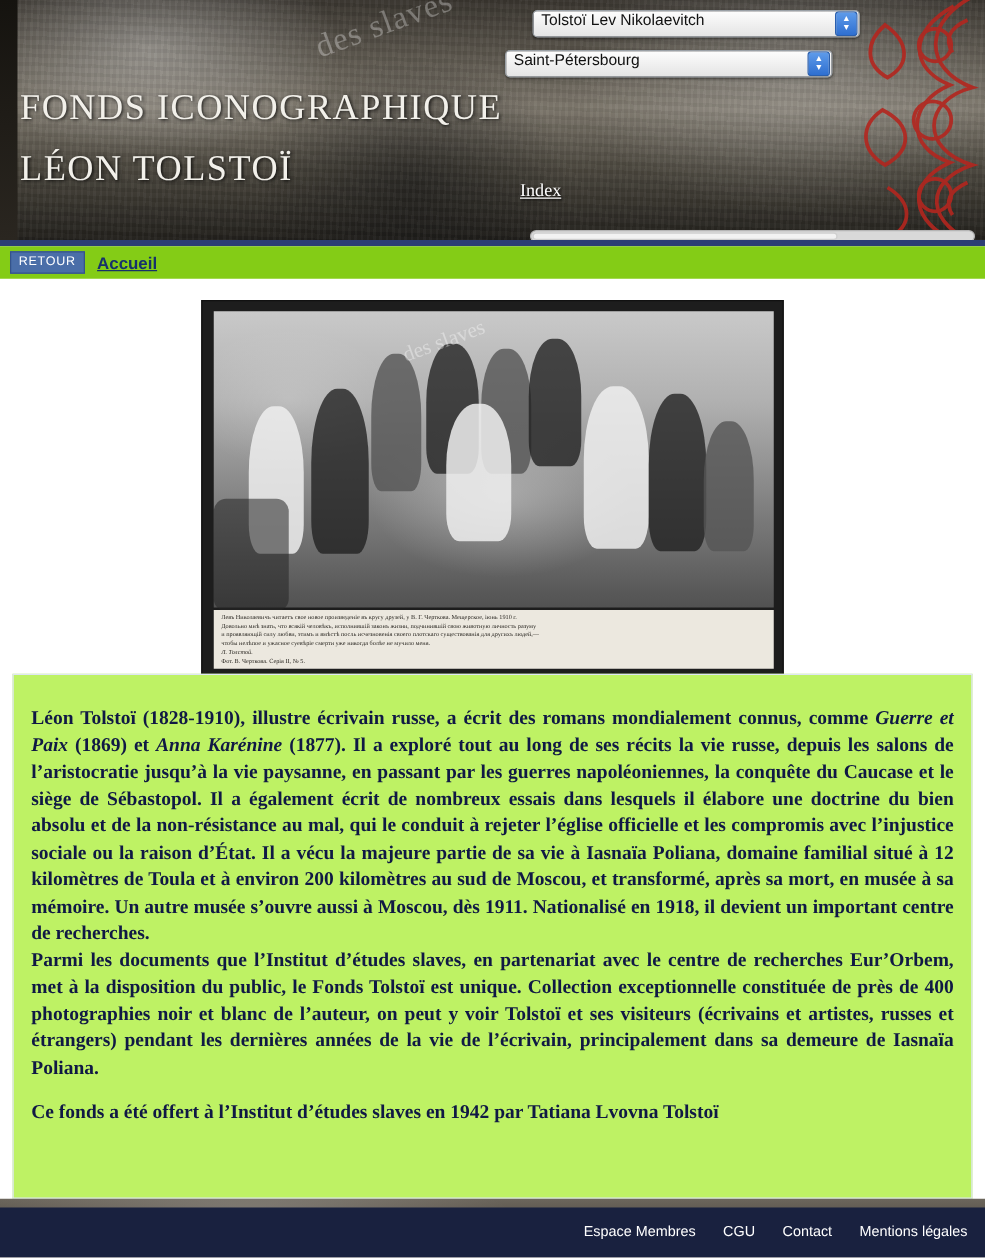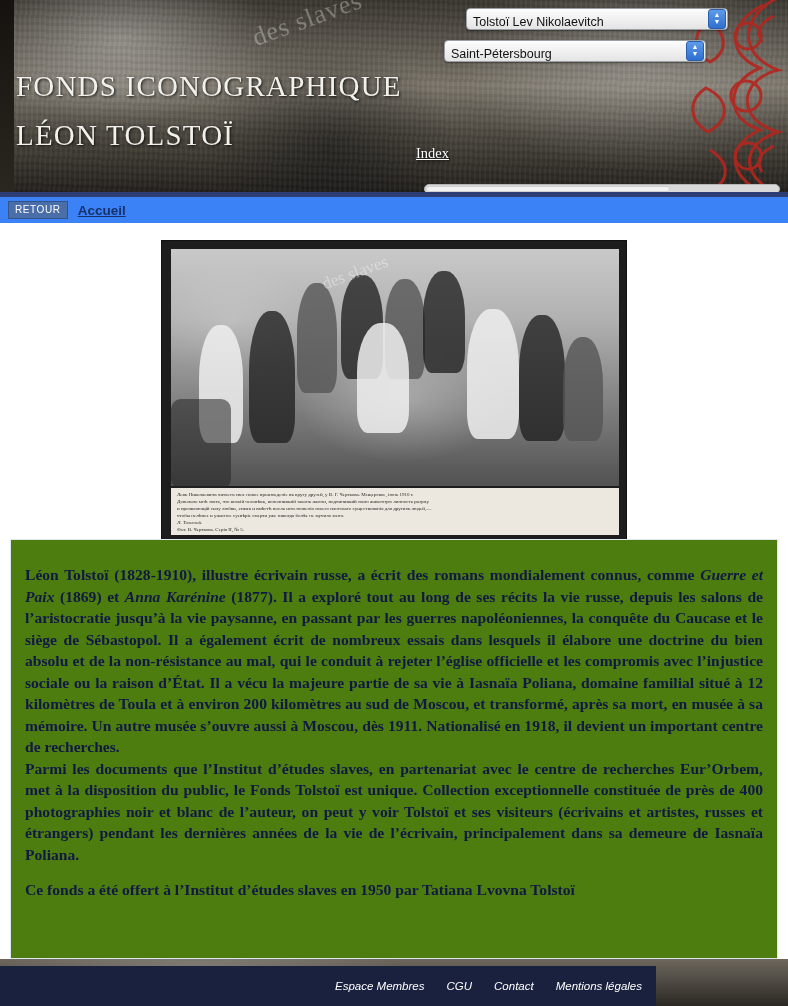--- a/index.html
+++ b/index.html
@@ -74,28 +74,27 @@
     line-height: 49px;
     letter-spacing: 1.2px;
     text-shadow: 1px 1px 3px rgba(0,0,0,0.85);
     white-space: pre-line;
   }
 
   
   .sel-wrap {
     position: absolute;
     display: flex;
-    align-items: flex-end;
+    align-items: flex-start;
     background: linear-gradient(180deg,#fdfdfd,#e4e4e4);
     border: 1px solid #9aa0a6;
     border-radius: 4px;
     height: 22px;
     box-shadow: 0 1px 2px rgba(0,0,0,.45);
     overflow: hidden;
-    margin-left: 40px;
   }
   .sel-wrap .sel-text {
     flex: 1;
     padding: 0 6px;
     font-family: "Liberation Sans", sans-serif;
     font-size: 12.5px;
     color: #111;
     white-space: nowrap;
     overflow: hidden;
   }
@@ -159,21 +158,21 @@
   
   .bluerule {
     width: 788px; height: 5px;
     background: #2c3e73;
   }
 
   
   .navbar {
     position: relative;
     height: 27px;
-    background: #3b82f6;
+    background: #84cc16;
     display: flex;
     align-items: center;
     padding-left: 8px;
     gap: 10px;
     border-bottom: 1px solid #ffffff;
   }
   .retour-btn {
     background: #4a6ea8;
     color: #ffffff;
     font-family: "Liberation Sans", sans-serif;
@@ -246,21 +245,21 @@
     white-space: nowrap;
   }
 
   
   .text-panel {
     position: absolute;
     left: 10px;
     top: 539px;
     width: 768px;
     height: 420px;
-    background: #4d7c0f;
+    background: #bef264;
     border: 1px solid #dfe6f4;
     padding: 24px 14px 10px 14px;
     overflow: hidden;
   }
   .text-panel p {
     margin: 0 0 0 0;
     color: #101944;
     font-family: "Liberation Serif", serif;
     font-size: 15.6px;
     line-height: 21.5px;
@@ -276,28 +275,27 @@
     position: absolute;
     left: 0; top: 959px;
     width: 788px; height: 47px;
     background:
       radial-gradient(ellipse 300px 40px at 200px 10px, rgba(255,255,255,.18), rgba(255,255,255,0) 70%),
       linear-gradient(180deg,#6c665c 0%, #57524a 35%, #2b2823 100%);
   }
   .footer-bar {
     position: absolute;
     left: 0; top: 966px;
-    width: 656px; height: 40px;
+    width: 788px; height: 40px;
     background: #19213f;
     display: flex;
     align-items: center;
     justify-content: flex-end;
     gap: 22px;
     padding-right: 14px;
-    font-style: italic;
   }
   .footer-bar a {
     color: #ffffff;
     font-family: "Liberation Sans", sans-serif;
     font-size: 11.5px;
     text-decoration: none;
     white-space: nowrap;
   }
 </style>
 </head>
@@ -379,21 +377,21 @@
         <span class="capline">чтобы нелѣпое и ужасное суевѣрiе смерти уже никогда болѣе не мучило меня.</span>
         <span class="capsig">Л. Толстой.</span>
         <span class="capline">Фот. В. Черткова. Серiя II, № 5.</span>
       </div>
     </div>
   </div>
 
   <div class="text-panel">
     <p><span>Léon Tolstoï (1828-1910), illustre écrivain russe, a écrit des romans mondialement connus, comme </span><i>Guerre et Paix</i><span> (1869) et </span><i>Anna Karénine</i><span> (1877). Il a exploré tout au long de ses récits la vie russe, depuis les salons de l’aristocratie jusqu’à la vie paysanne, en passant par les guerres napoléoniennes, la conquête du Caucase et le siège de Sébastopol. Il a également écrit de nombreux essais dans lesquels il élabore une doctrine du bien absolu et de la non-résistance au mal, qui le conduit à rejeter l’église officielle et les compromis avec l’injustice sociale ou la raison d’État. Il a vécu la majeure partie de sa vie à Iasnaïa Poliana, domaine familial situé à 12 kilomètres de Toula et à environ 200 kilomètres au sud de Moscou, et transformé, après sa mort, en musée à sa mémoire. Un autre musée s’ouvre aussi à Moscou, dès 1911. Nationalisé en 1918, il devient un important centre de recherches.</span></p>
     <p>Parmi les documents que l’Institut d’études slaves, en partenariat avec le centre de recherches Eur’Orbem, met à la disposition du public, le Fonds Tolstoï est unique. Collection exceptionnelle constituée de près de 400 photographies noir et blanc de l’auteur, on peut y voir Tolstoï et ses visiteurs (écrivains et artistes, russes et étrangers) pendant les dernières années de la vie de l’écrivain, principalement dans sa demeure de Iasnaïa Poliana.</p>
-    <p class="spaced">Ce fonds a été offert à l’Institut d’études slaves en 1950 par Tatiana Lvovna Tolstoï</p>
+    <p class="spaced">Ce fonds a été offert à l’Institut d’études slaves en 1942 par Tatiana Lvovna Tolstoï</p>
   </div>
 
   <div class="footer-photo"></div>
   <div class="footer-bar">
     <a href="#">Espace Membres</a>
     <a href="#">CGU</a>
     <a href="#">Contact</a>
     <a href="#">Mentions légales</a>
   </div>
 

